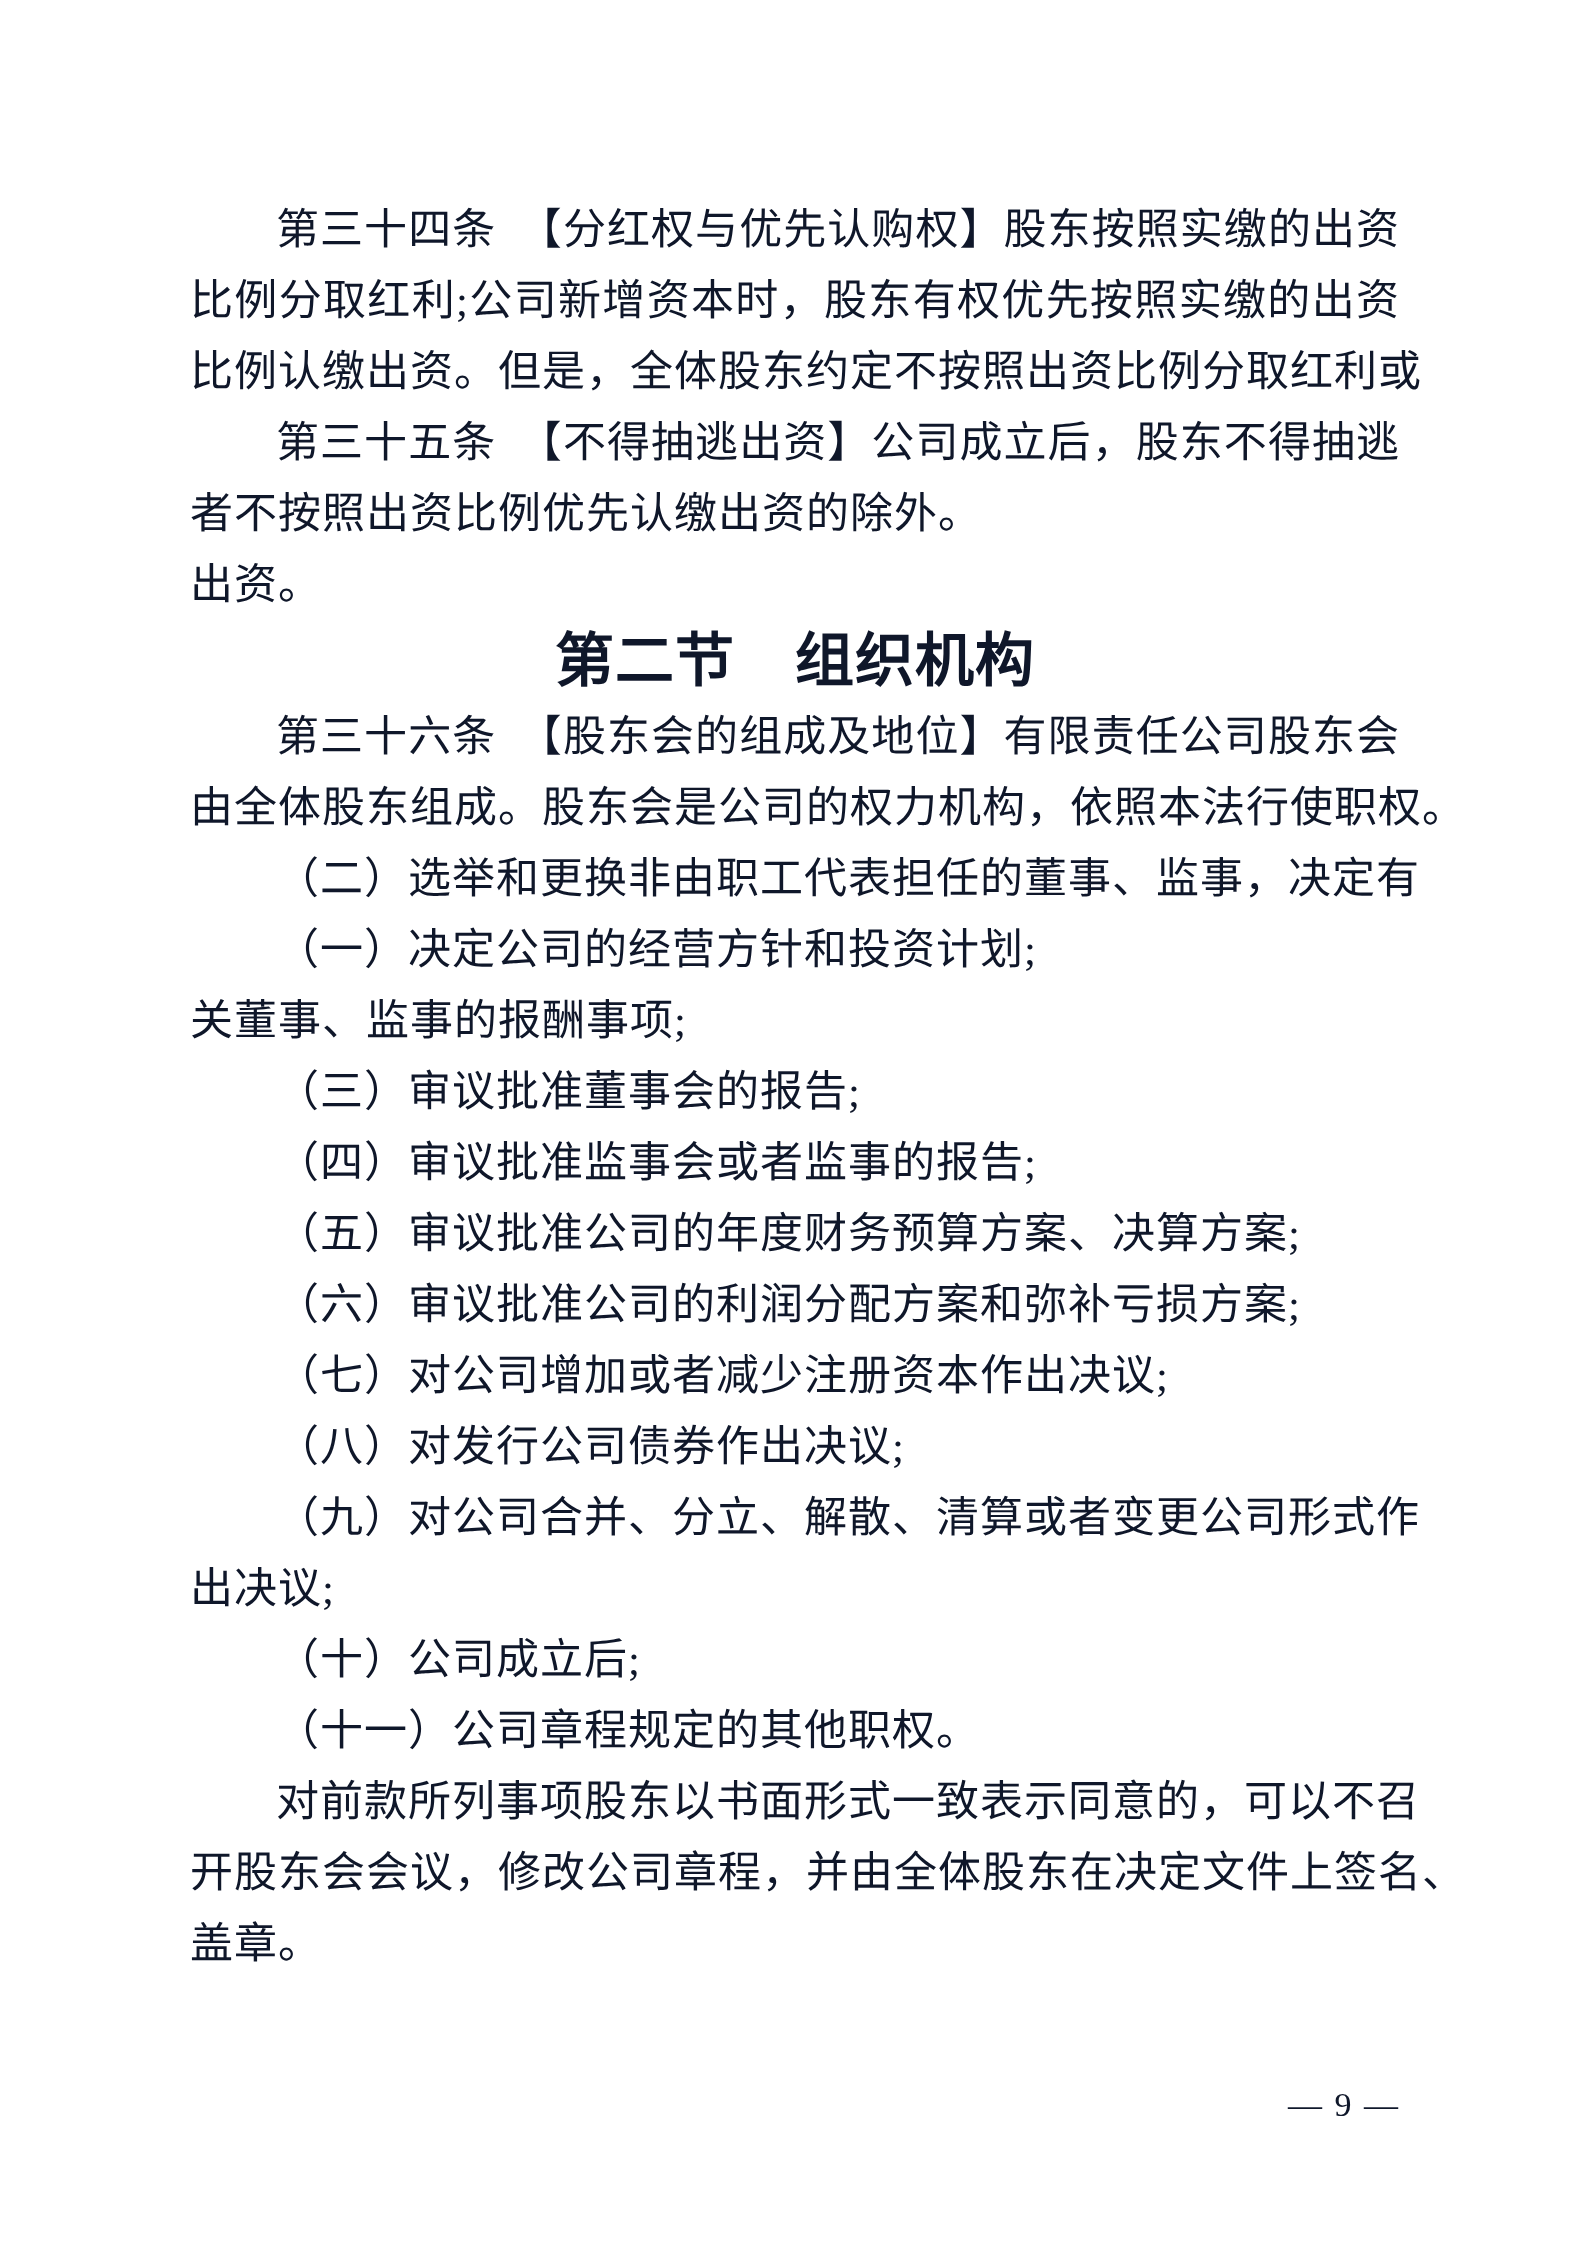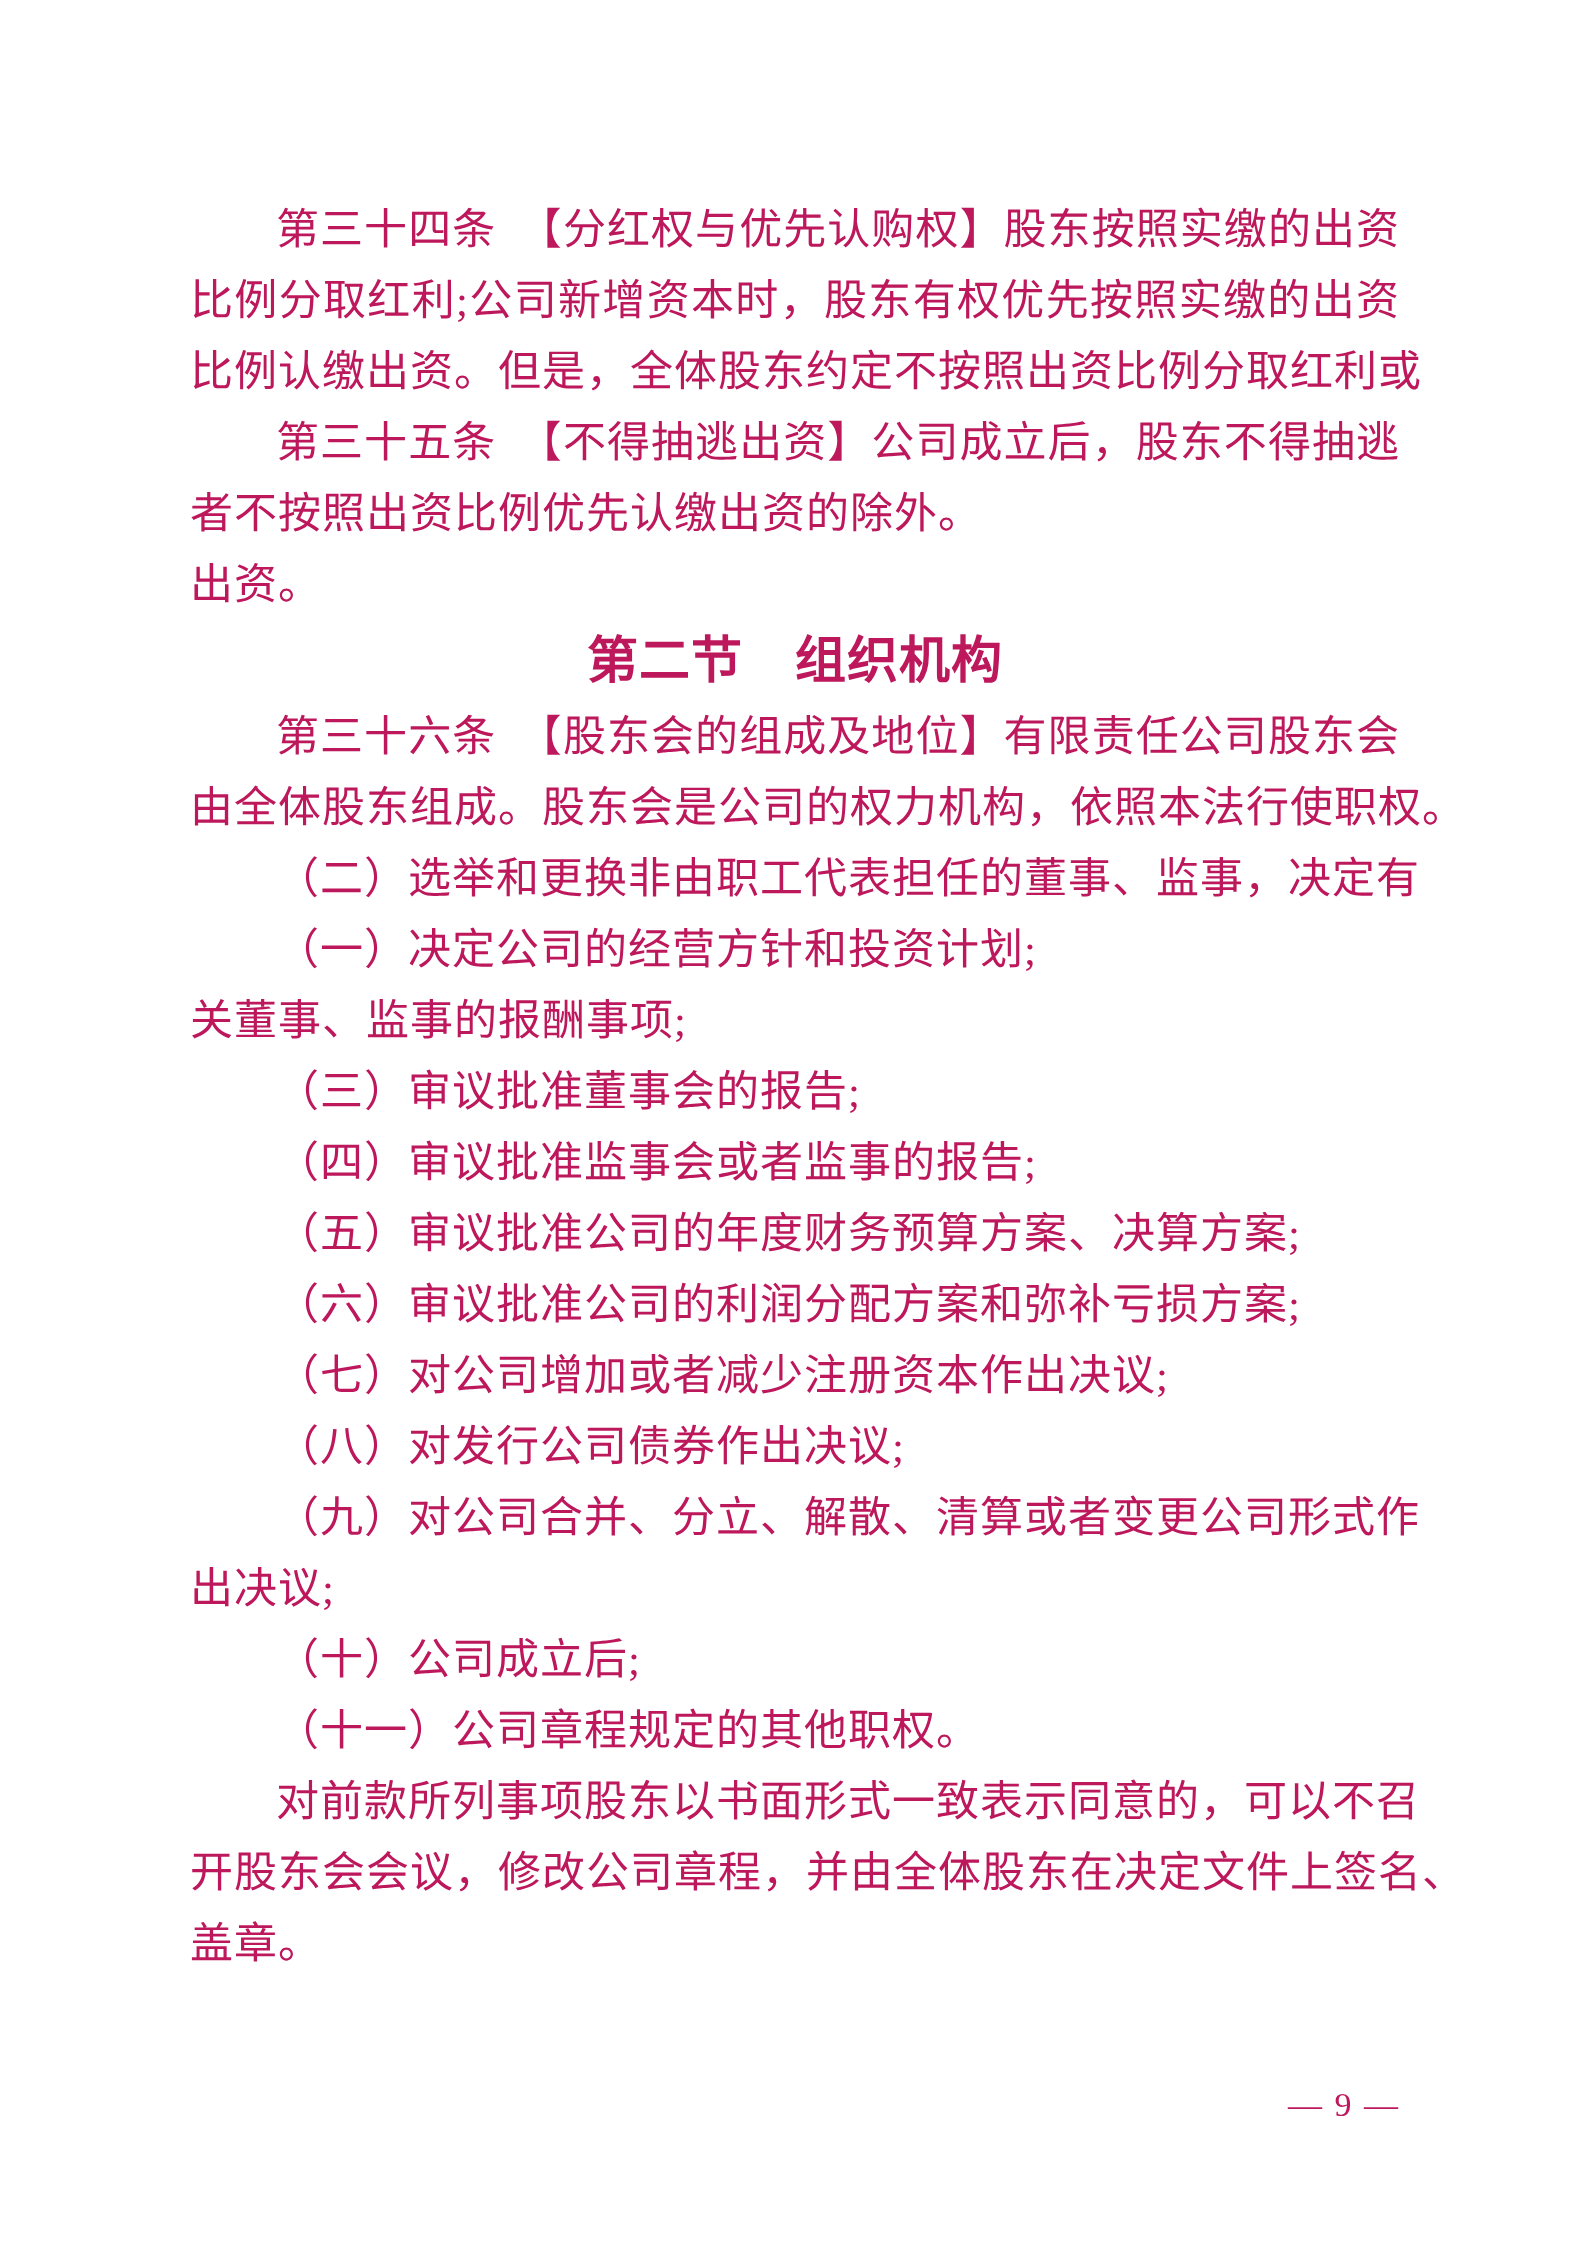--- a/index.html
+++ b/index.html
@@ -4,21 +4,21 @@
 <style>
   html, body {
     margin: 0;
     padding: 0;
   }
   .page {
     position: relative;
     width: 1511px;
     height: 2245px;
     background: #ffffff;
-    color: #be185d;
+    color: #0f172a;
     font-family: "Liberation Serif", "DejaVu Serif", serif;
     overflow: hidden;
   }
   .doc-body {
     position: absolute;
     left: 190px;
     top: 194px;
     width: 1210px;
   }
   .line {
@@ -33,21 +33,21 @@
   .fl {
     text-indent: 86px;
   }
   
   .jf {
     text-align: justify;
     text-align-last: justify;
   }
   .heading {
     font-weight: 700;
-    font-size: 51px;
+    font-size: 59px;
     text-align: center;
     text-align-last: center;
     text-indent: 0;
     margin: 6px 0 4px 0;
   }
   .footer {
     position: absolute;
     left: 190px;
     top: 2086px;
     width: 1210px;

